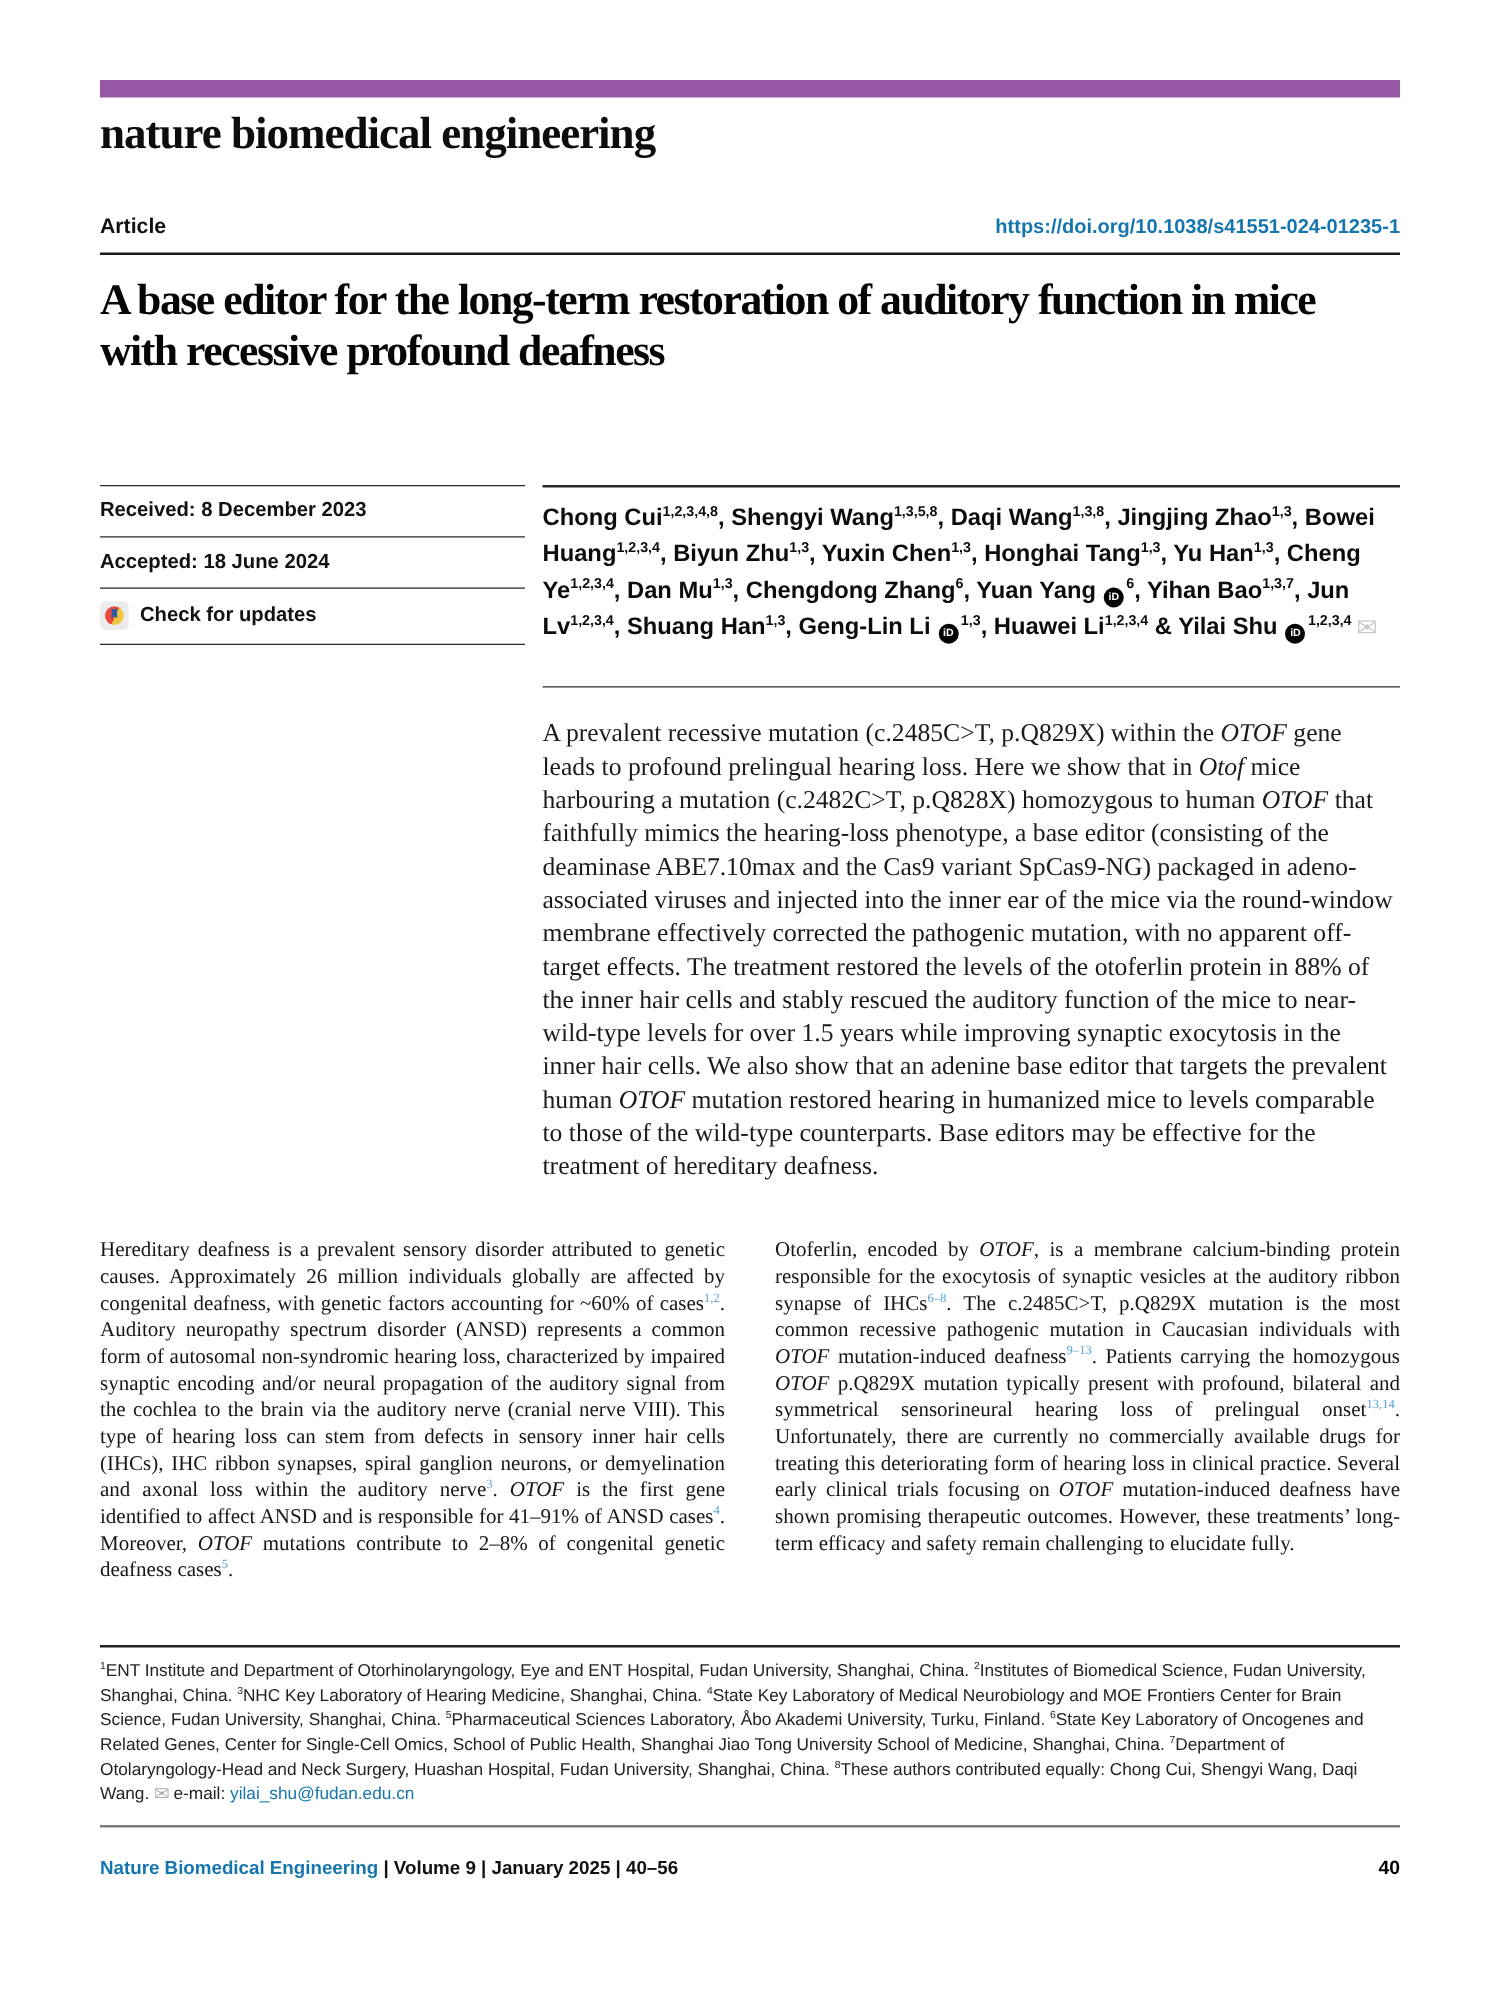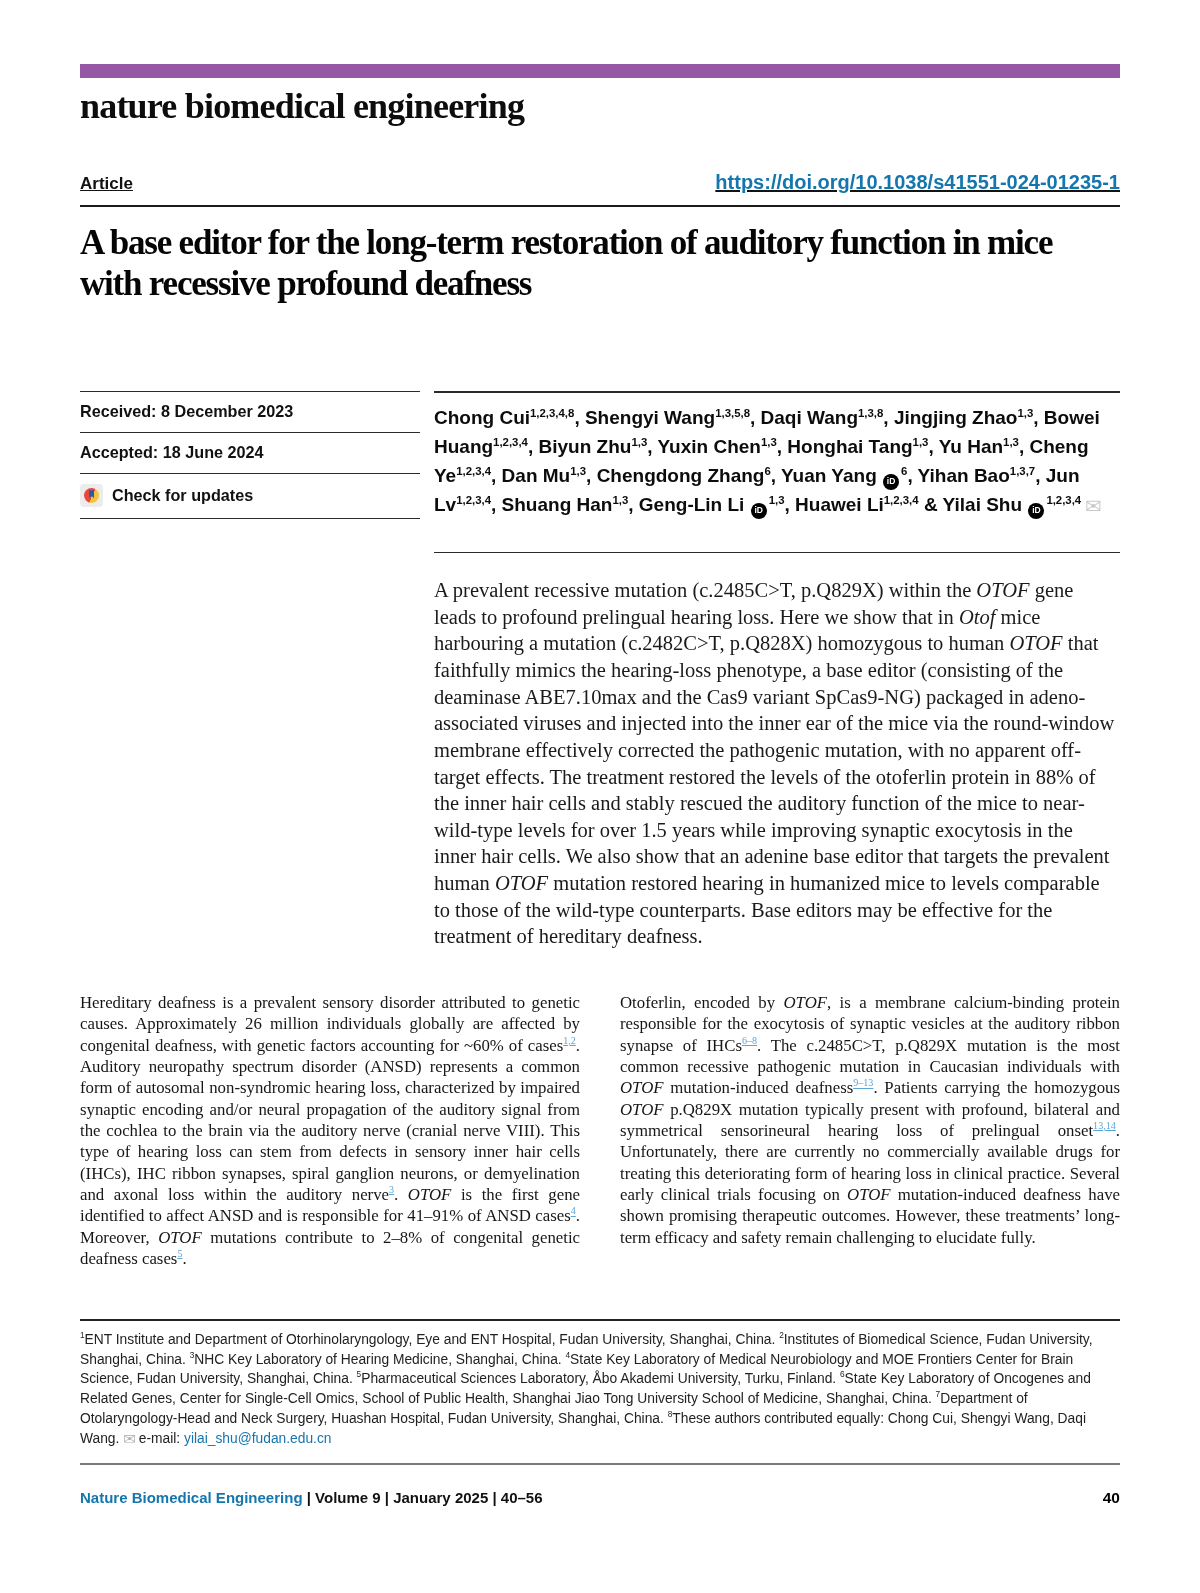--- a/index.html
+++ b/index.html
@@ -19,24 +19,24 @@
     padding:64px 80px 36px 80px;
     background:#fff;color:var(--ink);
   }
   .purple-bar{height:14px;background:var(--purple);}
   .masthead{
     font-family:var(--serif);font-weight:700;font-size:36px;
     letter-spacing:-0.8px;color:#0d0d0d;margin-top:8px;line-height:1.15;
   }
   .article-row{
     display:flex;justify-content:space-between;align-items:flex-end;
-    margin-top:44px;padding-bottom:11px;border-bottom:2px solid #1a1a1a;text-decoration:underline;
+    margin-top:44px;padding-bottom:11px;border-bottom:2px solid #1a1a1a;
   }
   .article-label{font-family:var(--sans);font-weight:700;font-size:17px;color:#111;}
-  .doi-link{font-family:var(--sans);font-weight:700;font-size:20px;color:var(--link);text-decoration:none;}
+  .doi-link{font-family:var(--sans);font-weight:700;font-size:16px;color:var(--link);text-decoration:none;}
   .title{
     font-family:var(--serif);font-weight:700;font-size:35px;line-height:1.17;
     letter-spacing:-1.2px;color:#050505;margin-top:16px;
   }
   .head-grid{
     display:flex;gap:14px;margin-top:86px;
   }
   .dates-col{width:340px;flex:0 0 340px;}
   .date-row{
     display:flex;align-items:center;
@@ -82,21 +82,21 @@
   }
   .footer{
     border-top:2px solid #7a7a7a;margin-top:14px;padding-top:24px;
     display:flex;justify-content:space-between;align-items:baseline;
     font-family:var(--sans);font-weight:700;font-size:15px;color:#111;
   }
   .page-number{font-family:var(--sans);font-weight:700;font-size:15.5px;color:#000;text-align:right;}
   
   .run-i{font-style:italic;}
   .run-sup{font-size:60%;vertical-align:super;line-height:0;}
-  .run-ref{font-size:60%;vertical-align:super;line-height:0;color:var(--ref);text-decoration:underline;}
+  .run-ref{font-size:60%;vertical-align:super;line-height:0;color:var(--ref);}
   .run-link{color:var(--link);}
   .icon-orcid{
     display:inline-flex;align-items:center;justify-content:center;
     width:16px;height:16px;border-radius:50%;background:#000;color:#fff;
     font-family:var(--sans);font-weight:700;font-size:8.5px;line-height:1;
     vertical-align:-2px;margin:0 2px 0 1px;
   }
   .icon-mail{color:#c9c9c9;font-size:20px;font-family:var(--sans);font-weight:400;vertical-align:-2px;margin-left:4px;}
   .icon-mailgray{color:#b0b0b0;font-size:15px;font-family:var(--sans);font-weight:400;vertical-align:-1px;margin-right:3px;}
 </style>

